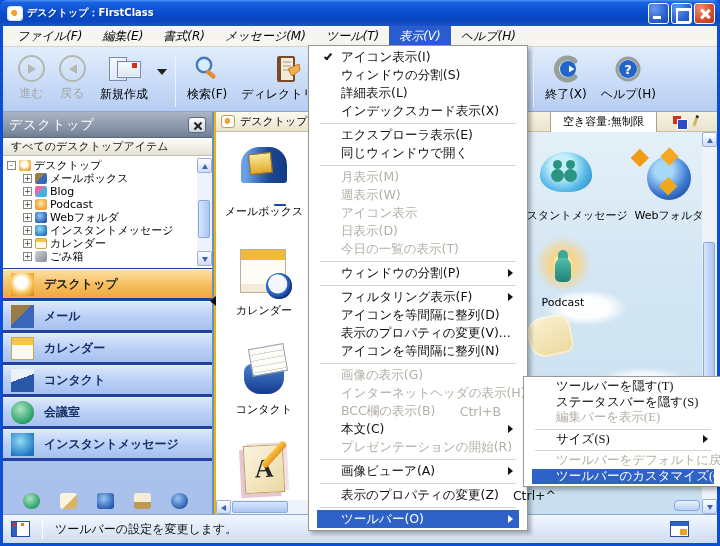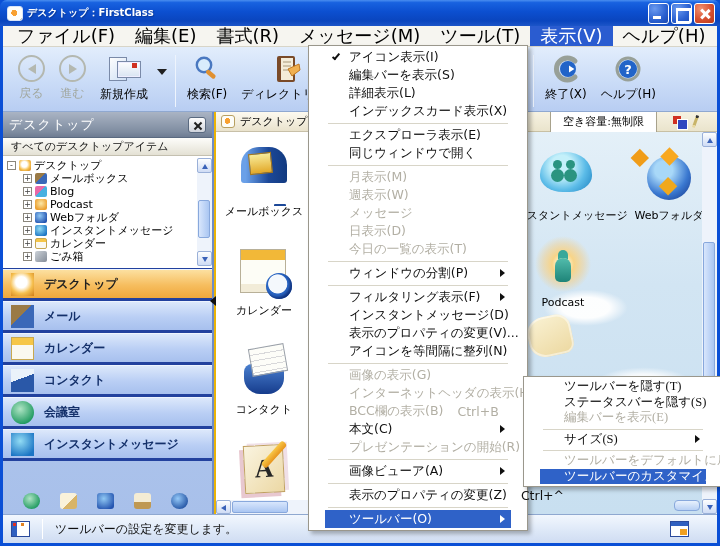--- a/index.html
+++ b/index.html
@@ -22,21 +22,21 @@
   .wbtn.min::after{ content:""; position:absolute; left:4px; bottom:4px; width:8px; height:3px; background:#fff; }
   .wbtn.max::after{ content:""; position:absolute; left:4px; top:4px; width:11px; height:10px;
     border:2px solid #fff; border-top-width:3px; }
   .wbtn.close::before,.wbtn.close::after{ content:""; position:absolute; left:9px; top:4px;
     width:2.5px; height:12px; background:#fff; }
   .wbtn.close::before{ transform:rotate(45deg);} .wbtn.close::after{ transform:rotate(-45deg);}
 
   
   .menubar { position:absolute; left:3px; right:3px; top:26px; height:21px; background:#f6f5f0;
     border-bottom:1px solid #d8d5c8; display:flex; align-items:stretch; padding-left:4px; }
-  .mitem { display:flex; align-items:center; padding:0 10px; font-size:18px; color:#000; }
+  .mitem { display:flex; align-items:center; padding:0 10px; font-size:12px; color:#000;font-style:italic; }
   .mitem.highlight { background:#2a5cd0; color:#fff; }
 
   
   .toolbar { position:absolute; left:3px; right:3px; top:47px; height:65px;
     background:linear-gradient(180deg,#e2edfc 0%,#cadcf7 55%,#b8cdf2 100%);
     border-bottom:1px solid #8fa8d0; display:flex; align-items:flex-start; padding:8px 6px 0 8px; }
   .tbtn { display:flex; flex-direction:column; align-items:center; gap:3px; padding:0 7px; }
   .tbtn .tlab { font-size:12px; color:#000; white-space:nowrap; }
   .tbtn.disabled .tlab { color:#a2a8a0; }
   .tsep { width:1px; background:#93abd6; border-right:1px solid #eef4fd; height:52px; margin:0 4px; }
@@ -212,21 +212,21 @@
     box-shadow:8px 0 0 #e08020; }
   .st-sep { width:1px; height:20px; background:#a8b8d4; border-right:1px solid #fff; margin:0 12px; }
   .st-text { font-size:12px; color:#101010; }
   .st-right { margin-left:auto; margin-right:20px; width:19px; height:16px; background:#fff;
     border:1px solid #2a4a9c; position:relative; }
   .st-right::before { content:""; position:absolute; left:0; top:0; right:0; height:4px; background:#3060c0; }
   .st-right::after { content:""; position:absolute; right:1px; bottom:1px; width:7px; height:6px; background:#f0a020; }
 
   
   .menu { position:absolute; background:#fff; border:1px solid #9a978c;
-    box-shadow:3px 3px 4px rgba(0,0,0,.28); z-index:10; padding:2px 16px; }
+    box-shadow:3px 3px 4px rgba(0,0,0,.28); z-index:10; padding:2px 8px; }
   .view-menu { left:308px; top:45px; width:220px; }
   .sub-menu { left:523px; top:376px; width:200px; z-index:11;font-family:Liberation Serif, serif; }
   .vrow { position:relative; display:flex; align-items:center; height:18px; font-size:12.5px;
     padding-left:24px; padding-right:18px; white-space:nowrap; color:#101010; }
   .sub-menu .vrow { height:15.5px; }
   .vrow.disabled { color:#b2afa4; }
   .vrow.highlight { background:#2f62c8; color:#fff; }
   .vrow.separator { height:6px; padding:0; }
   .vrow.separator::after { content:""; position:absolute; left:3px; right:3px; top:3px; height:1px; background:#d8d5c8; }
   .vcheck { display:none; position:absolute; left:9px; top:4px; width:4px; height:8px;
@@ -262,29 +262,29 @@
       <div class="mitem">書式(R)</div>
       <div class="mitem">メッセージ(M)</div>
       <div class="mitem">ツール(T)</div>
       <div class="mitem highlight">表示(V)</div>
       <div class="mitem">ヘルプ(H)</div>
     </div>
 
   <div class="toolbar">
     <div class="tbtn disabled">
       <span class="tb-circ">
+          <span class="tri-r"></span>
+        </span>
+      <span class="tlab">進む</span>
+    </div>
+    <div class="tbtn disabled">
+      <span class="tb-circ">
           <span class="tri-l"></span>
         </span>
       <span class="tlab">戻る</span>
-    </div>
-    <div class="tbtn disabled">
-      <span class="tb-circ">
-          <span class="tri-r"></span>
-        </span>
-      <span class="tlab">進む</span>
     </div>
     <div class="tbtn">
       <span class="tb-new">
           <span class="stamp"></span>
         </span>
       <span class="tlab">新規作成</span>
     </div>
     <span class="caret"></span>
     <span class="tsep"></span>
     <div class="tbtn">
@@ -528,21 +528,21 @@
 
       <div class="vrow checked">
         <span class="vcheck"></span>
         <span class="vlabel">アイコン表示(I)</span>
         <span class="vshort"></span>
 
       </div>
 
       <div class="vrow">
 
-        <span class="vlabel">編集バーを表示(S)</span>
+        <span class="vlabel">ウィンドウの分割(S)</span>
         <span class="vshort"></span>
 
       </div>
 
       <div class="vrow">
 
         <span class="vlabel">詳細表示(L)</span>
         <span class="vshort"></span>
 
       </div>
@@ -591,21 +591,21 @@
 
       <div class="vrow disabled">
 
         <span class="vlabel">週表示(W)</span>
         <span class="vshort"></span>
 
       </div>
 
       <div class="vrow disabled">
 
-        <span class="vlabel">メッセージ</span>
+        <span class="vlabel">アイコン表示</span>
         <span class="vshort"></span>
 
       </div>
 
       <div class="vrow disabled">
 
         <span class="vlabel">日表示(D)</span>
         <span class="vshort"></span>
 
       </div>
@@ -640,21 +640,21 @@
 
       <div class="vrow submenu">
 
         <span class="vlabel">フィルタリング表示(F)</span>
         <span class="vshort"></span>
         <span class="varrow"></span>
       </div>
 
       <div class="vrow">
 
-        <span class="vlabel">インスタントメッセージ(D)</span>
+        <span class="vlabel">アイコンを等間隔に整列(D)</span>
         <span class="vshort"></span>
 
       </div>
 
       <div class="vrow">
 
         <span class="vlabel">表示のプロパティの変更(V)...</span>
         <span class="vshort"></span>
 
       </div>

